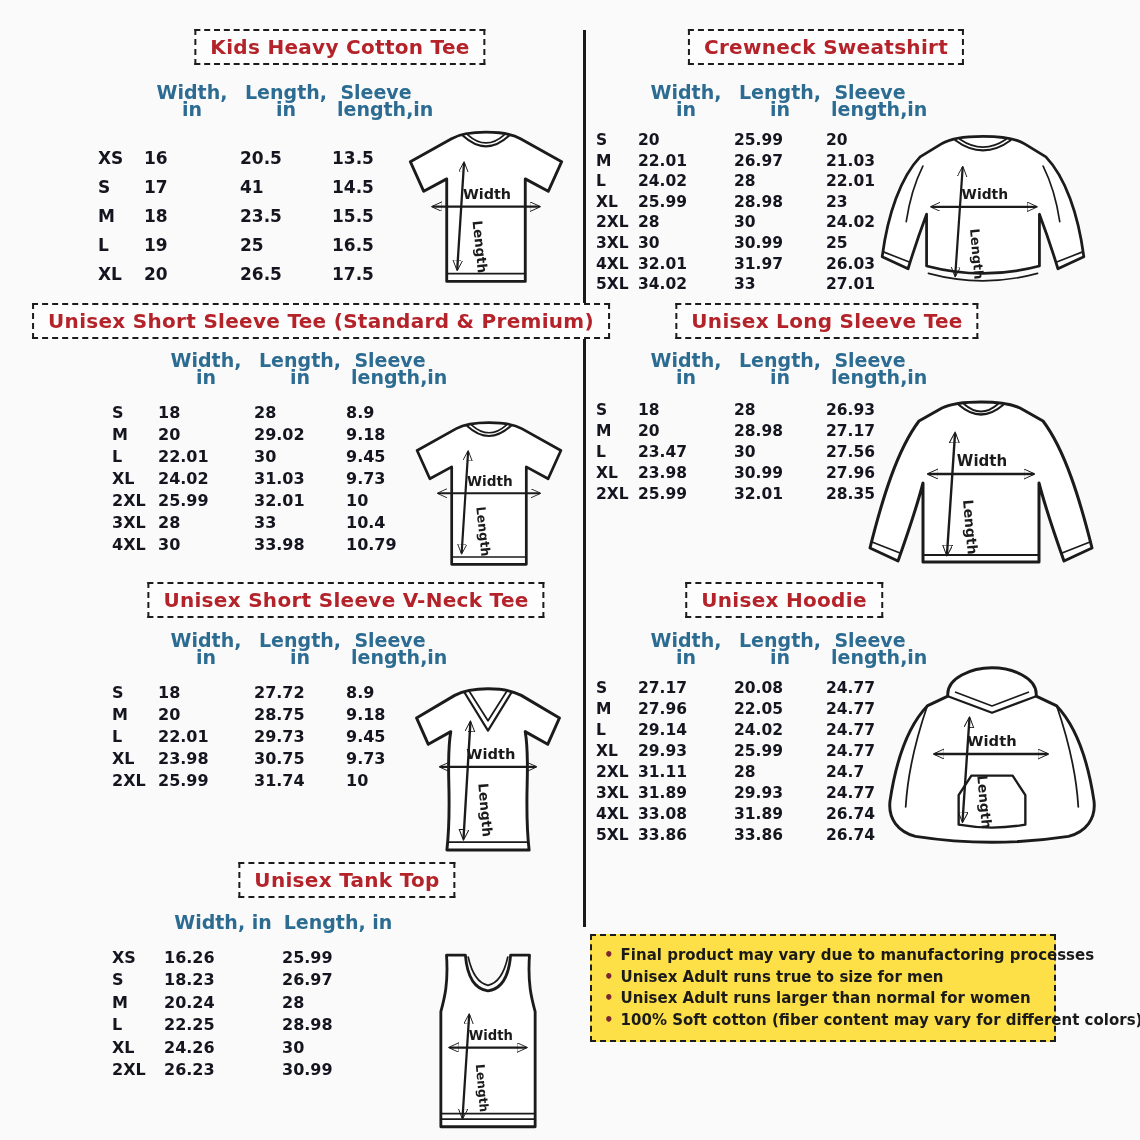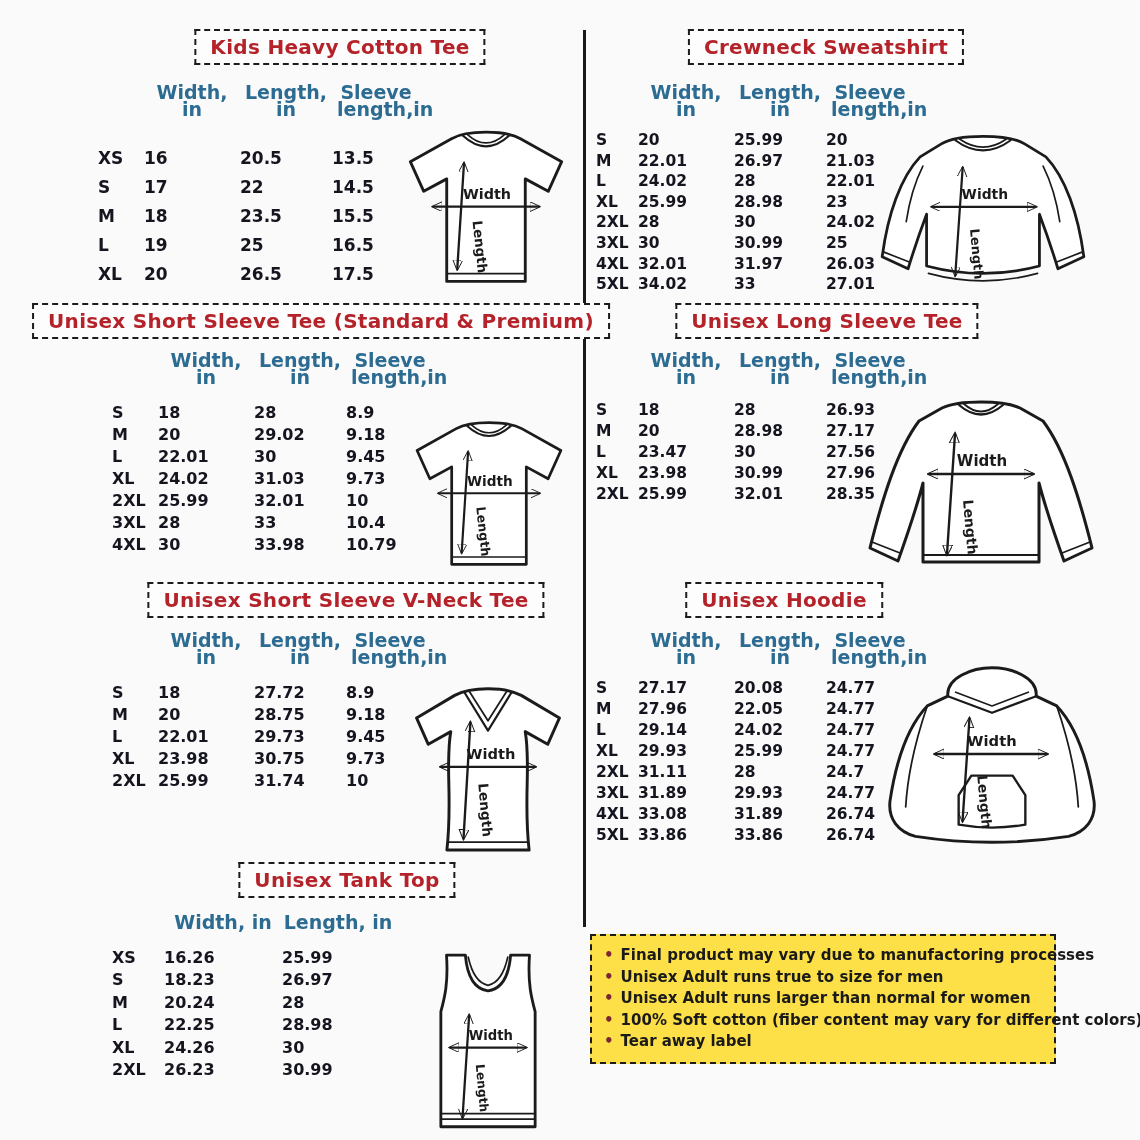--- a/index.html
+++ b/index.html
@@ -64,21 +64,21 @@
     <div class="trow">
       <span class="size">XS</span>
       <span class="val">16</span>
       <span class="val">20.5</span>
       <span class="val">13.5</span>
     </div>
 
     <div class="trow">
       <span class="size">S</span>
       <span class="val">17</span>
-      <span class="val">22</span>
+      <span class="val">41</span>
       <span class="val">14.5</span>
     </div>
 
     <div class="trow">
       <span class="size">M</span>
       <span class="val">18</span>
       <span class="val">23.5</span>
       <span class="val">15.5</span>
     </div>
 
@@ -553,14 +553,13 @@
 
     <div class="note-line"><span class="dot">•</span><span>Final product may vary due to manufactoring processes</span></div>
 
     <div class="note-line"><span class="dot">•</span><span>Unisex Adult runs true to size for men</span></div>
 
     <div class="note-line"><span class="dot">•</span><span>Unisex Adult runs larger than normal for women</span></div>
 
     <div class="note-line"><span class="dot">•</span><span>100% Soft cotton (fiber content may vary for different colors)</span></div>
 
 
-    <div class="note-line"><span class="dot">•</span><span>Tear away label</span></div>
   </div>
 
 </body></html>

